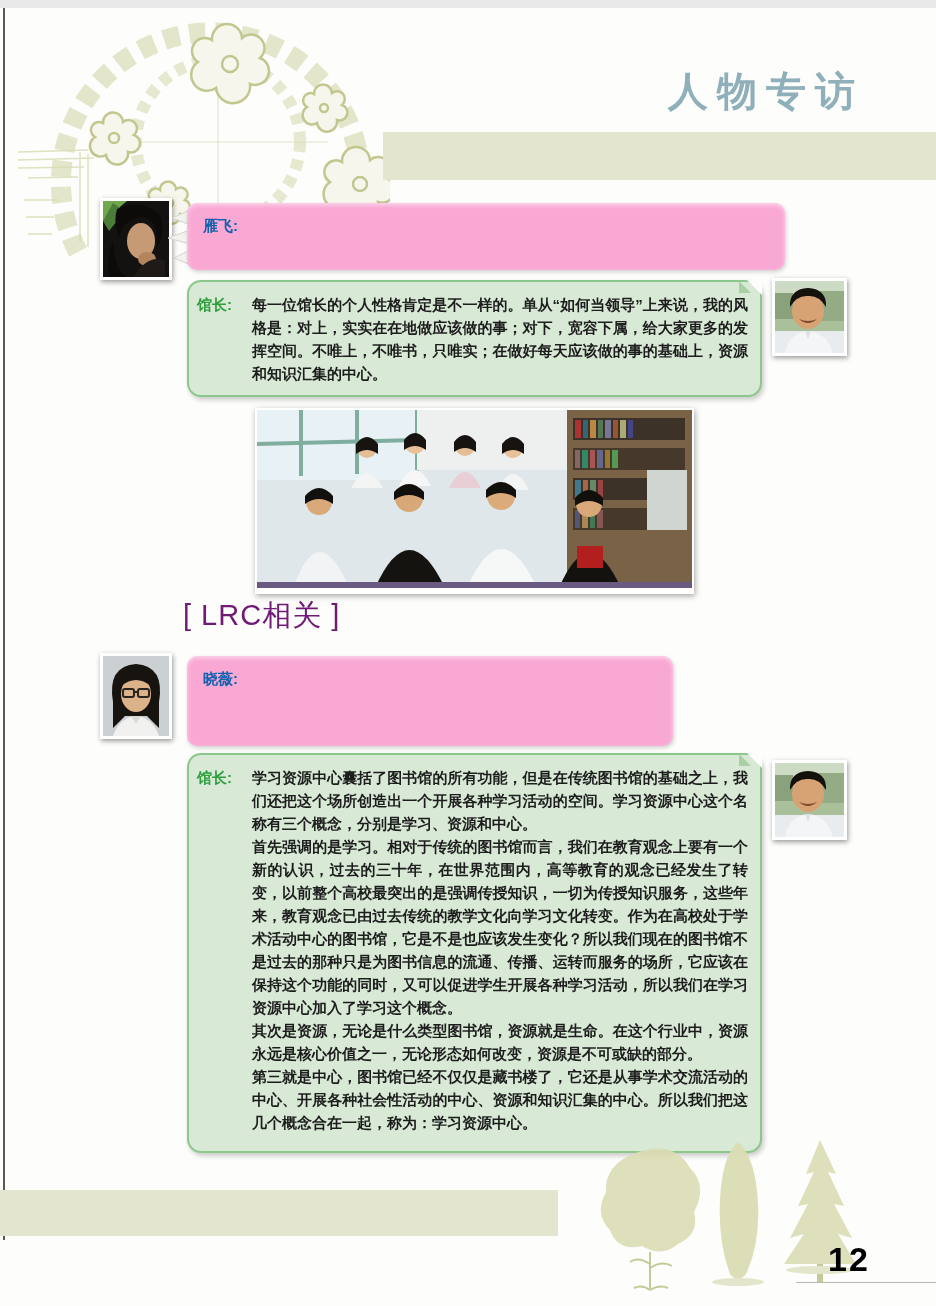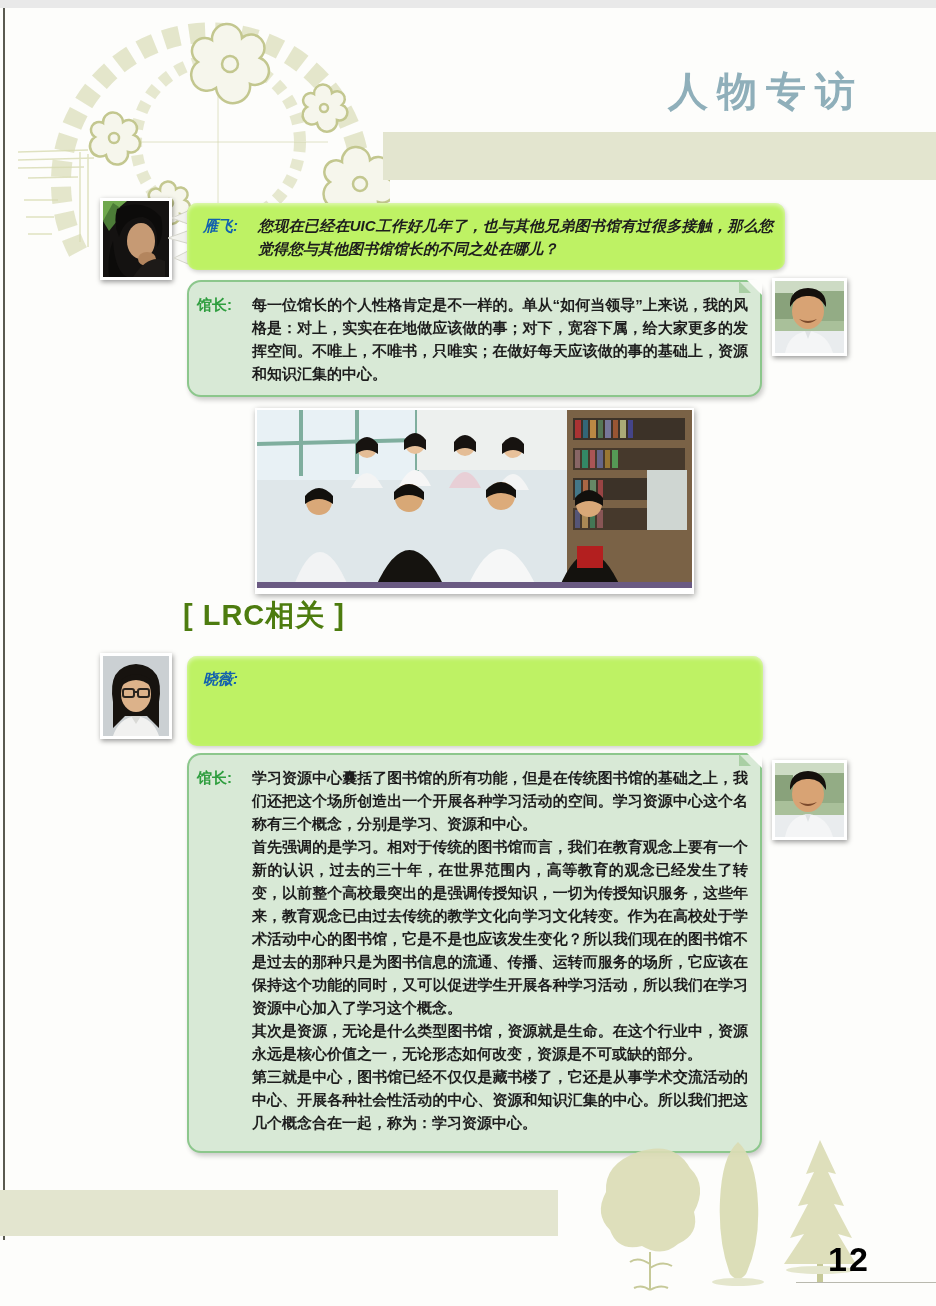--- a/index.html
+++ b/index.html
@@ -25,41 +25,40 @@
   .avatar svg{display:block;}
 
   .bubble{
     box-sizing:border-box;display:flex;align-items:flex-start;
     padding:11px 12px 10px 16px;gap:7px;
     font-size:15px;font-weight:700;line-height:23px;color:#1d1d1d;
   }
   .bubble .speaker{flex:0 0 48px;white-space:nowrap;}
   .bubble .msg{flex:1;text-align:justify;white-space:pre-line;}
   .bubble-blue{
-    background:#bef264;border-radius:10px;
+    background:#f9a8d4;border-radius:10px;
     box-shadow:inset 0 2px 4px rgba(255,255,255,.55), 1px 2px 4px rgba(0,0,0,.18);
-    font-style:italic;
   }
   .bubble-blue .speaker{color:#1261ae;}
   .bubble-green{
     background:#d8e9d6;border:2px solid #8cc78c;border-radius:14px;
     box-shadow:2px 3px 5px rgba(0,0,0,.2);
     padding-left:8px;
   }
   .bubble-green .speaker{color:#2f9e3f;}
   .fold{
     position:absolute;top:-2px;right:-2px;width:0;height:0;
     border-left:15px solid transparent;border-top:15px solid #fdfdfb;
   }
   .fold-shadow{
     position:absolute;top:-1px;right:9px;width:0;height:0;
     border-right:12px solid transparent;border-bottom:12px solid #a9cfa4;
   }
   .section-heading{
-    left:183px;top:588px;font-size:29px;font-weight:700;color:#4d7c0f;letter-spacing:1px;
+    left:183px;top:588px;font-size:29px;font-weight:400;color:#701a75;letter-spacing:1px;
   }
   .page-number{left:828px;top:1232px;font-size:34px;font-weight:700;color:#000000;letter-spacing:2px;}
   .page-number-rule{left:796px;top:1274px;width:140px;height:1px;background:#b9b9ae;}
   .photo-frame{
     background:#fff;padding:2px;box-shadow:1px 2px 6px rgba(0,0,0,.35);
   }
 </style>
 </head>
 <body>
 
@@ -130,21 +129,20 @@
 
   <svg class="abs" style="left:166px;top:196px;" width="26" height="66" viewBox="0 0 26 66">
     <g fill="#f2f2ee" stroke="#d5d5cc" stroke-width="1">
       <polygon points="24,6 6,14 22,20"></polygon>
       <polygon points="24,26 2,34 24,40"></polygon>
       <polygon points="24,46 8,54 22,60"></polygon>
     </g>
   </svg>
   <div class="abs bubble bubble-blue" style="left:187px;top:195px;width:598px;min-height:67px;">
     <span class="speaker">雁飞:</span>
-    <span class="msg">您现在已经在UIC工作好几年了，也与其他兄弟图书馆有过很多接触，那么您觉得您与其他图书馆馆长的不同之处在哪儿？</span>
   </div>
 
   <div class="abs bubble bubble-green" style="left:187px;top:272px;width:575px;min-height:112px;">
     <span class="fold"></span>
     <span class="fold-shadow"></span>
     <span class="speaker">馆长:</span>
     <span class="msg">每一位馆长的个人性格肯定是不一样的。单从“如何当领导”上来说，我的风格是：对上，实实在在地做应该做的事；对下，宽容下属，给大家更多的发挥空间。不唯上，不唯书，只唯实；在做好每天应该做的事的基础上，资源和知识汇集的中心。</span>
   </div>
   <div class="abs avatar" style="left:772px;top:270px;">
     <svg width="69" height="72" viewBox="0 0 69 72">
@@ -252,21 +250,21 @@
       <path d="M18,30 Q33,18 48,30 L48,24 Q33,12 18,24 Z" fill="#17130f"></path>
       <g fill="none" stroke="#2a241e" stroke-width="2">
         <rect x="20" y="33" width="11" height="8" rx="2"></rect>
         <rect x="35" y="33" width="11" height="8" rx="2"></rect>
         <line x1="31" y1="36" x2="35" y2="36"></line>
       </g>
       <path d="M10,80 Q16,62 33,60 Q50,62 56,80 Z" fill="#f1f1f0"></path>
       <path d="M28,60 L33,68 L38,60 Z" fill="#d9d9d6"></path>
     </svg>
   </div>
-  <div class="abs bubble bubble-blue" style="left:187px;top:648px;width:576px;min-height:90px;">
+  <div class="abs bubble bubble-blue" style="left:187px;top:648px;width:486px;min-height:90px;">
     <span class="speaker">晓薇:</span>
   </div>
 
   <div class="abs bubble bubble-green" style="left:187px;top:745px;width:575px;min-height:400px;">
     <span class="fold"></span>
     <span class="fold-shadow"></span>
     <span class="speaker">馆长:</span>
     <span class="msg">学习资源中心囊括了图书馆的所有功能，但是在传统图书馆的基础之上，我们还把这个场所创造出一个开展各种学习活动的空间。学习资源中心这个名称有三个概念，分别是学习、资源和中心。
 首先强调的是学习。相对于传统的图书馆而言，我们在教育观念上要有一个新的认识，过去的三十年，在世界范围内，高等教育的观念已经发生了转变，以前整个高校最突出的是强调传授知识，一切为传授知识服务，这些年来，教育观念已由过去传统的教学文化向学习文化转变。作为在高校处于学术活动中心的图书馆，它是不是也应该发生变化？所以我们现在的图书馆不是过去的那种只是为图书信息的流通、传播、运转而服务的场所，它应该在保持这个功能的同时，又可以促进学生开展各种学习活动，所以我们在学习资源中心加入了学习这个概念。
 其次是资源，无论是什么类型图书馆，资源就是生命。在这个行业中，资源永远是核心价值之一，无论形态如何改变，资源是不可或缺的部分。

